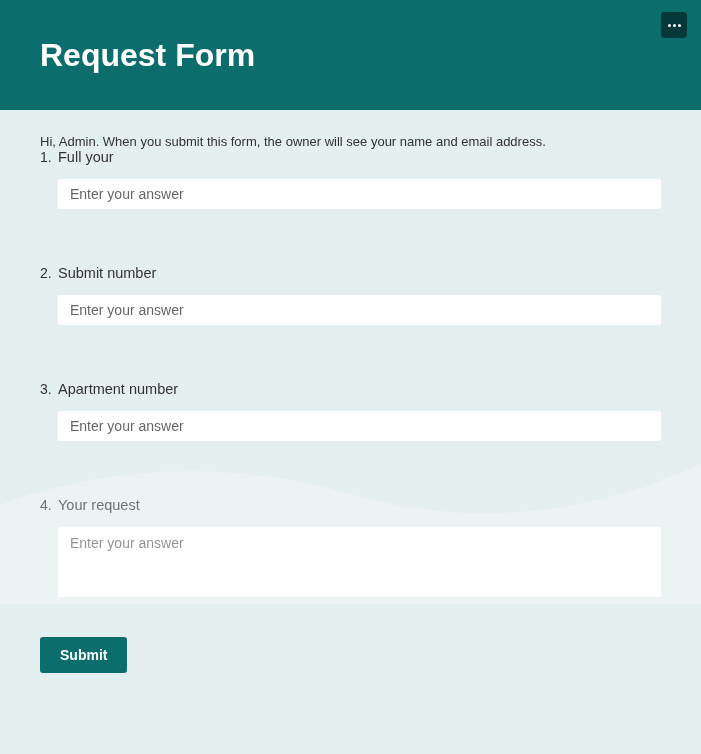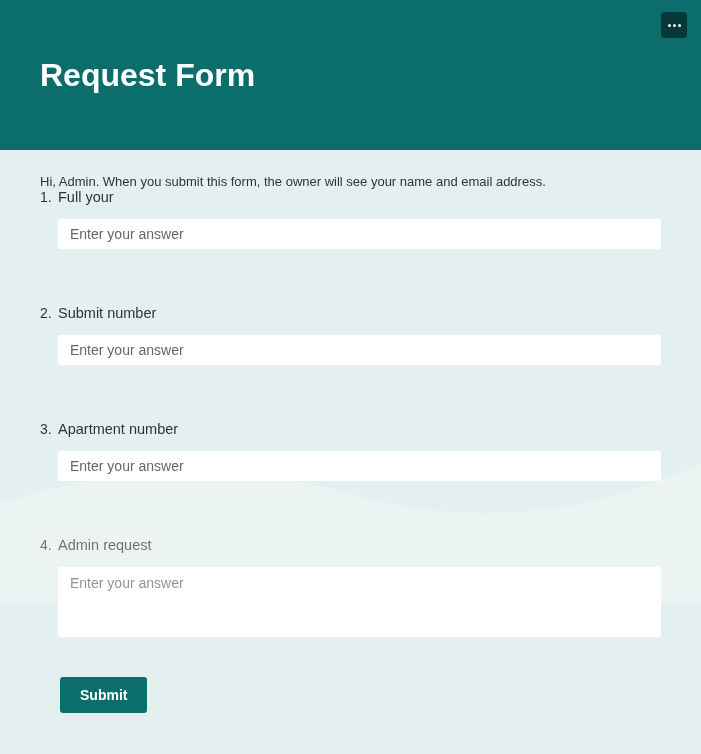--- a/index.html
+++ b/index.html
@@ -10,21 +10,21 @@
     body {
       font-family: 'Segoe UI', Tahoma, Geneva, Verdana, sans-serif;
       background: #e4efef;
       width: 701px;
       height: 754px;
       overflow: hidden;
       position: relative;
     }
     .header {
       background: #0c6d6d;
-      height: 150px;
+      height: 110px;
       padding: 0 40px;
       display: flex;
       align-items: center;
       position: relative;
     }
     .header h1 {
       color: #ffffff;
       font-size: 32px;
       font-weight: 600;
     }
@@ -109,21 +109,20 @@
       background: #0c6d6d;
       color: #ffffff;
       border: none;
       border-radius: 3px;
       padding: 10px 20px;
       font-size: 14px;
       font-weight: 600;
       font-family: inherit;
       cursor: pointer;
       margin-top: -8px;
-      margin-left: 20px;
     }
     .wave-decoration {
       position: absolute;
       bottom: 150px;
       left: 0;
       width: 100%;
       height: 200px;
       pointer-events: none;
       opacity: 0.3;
     }
@@ -167,19 +166,19 @@
     <div class="question-header">
       <span class="question-number">3.</span>
       <span class="question-label">Apartment number</span>
     </div>
     <input type="text" class="answer-input" placeholder="Enter your answer" style="">
   </div>
 
   <div class="question" style="margin-bottom: 44px;">
     <div class="question-header">
       <span class="question-number">4.</span>
-      <span class="question-label">Admin request</span>
+      <span class="question-label">Your request</span>
     </div>
     <textarea class="answer-textarea" placeholder="Enter your answer" style=""></textarea>
   </div>
 
   <button class="submit-button">Submit</button>
 </div>
 
 </body></html>

